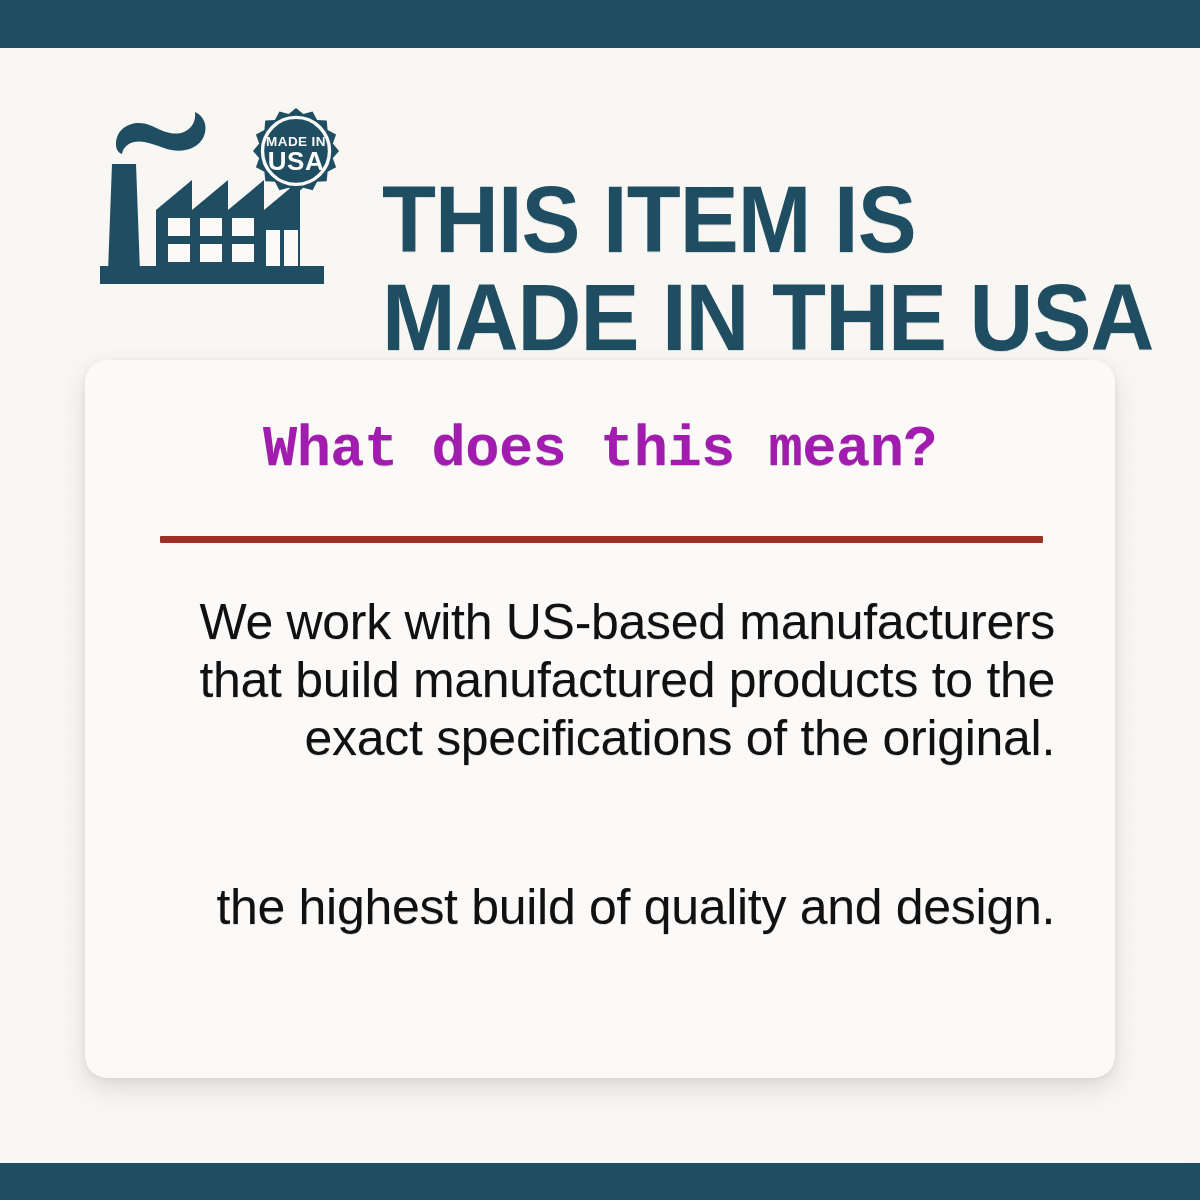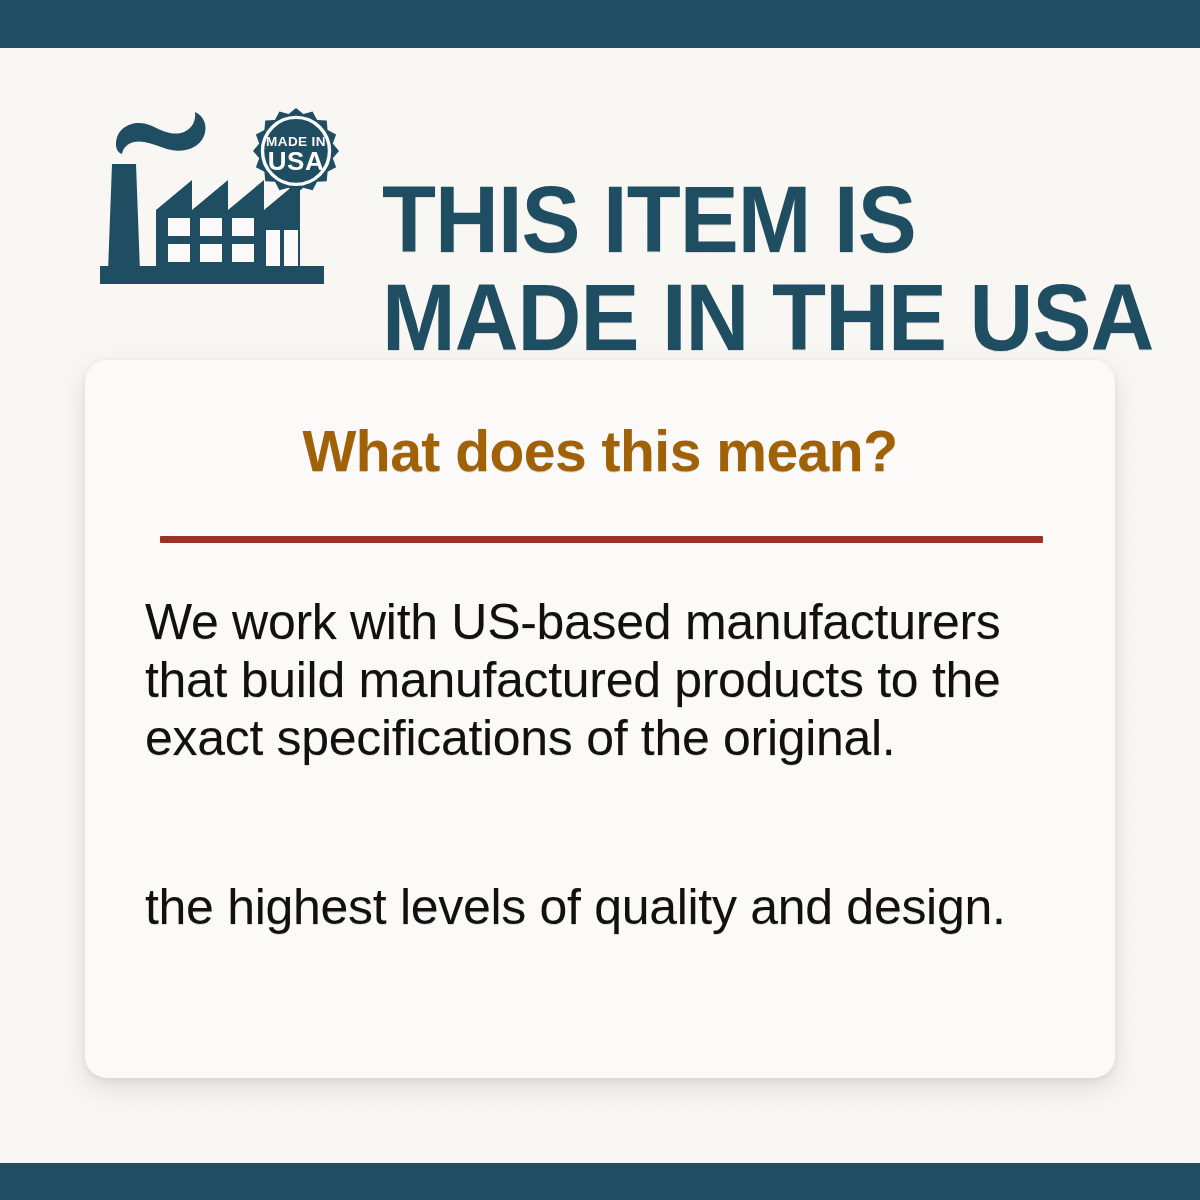--- a/index.html
+++ b/index.html
@@ -93,43 +93,43 @@
       0 2px 6px rgba(60,60,60,.07);
     z-index: 10;
   }
 
   #card-heading {
     position: absolute;
     left: 0;
     top: 58px;
     width: 1030px;
     text-align: center;
-    color: #a16207;
-    font-family: Liberation Sans, sans-serif;
+    color: #a21caf;
+    font-family: Liberation Mono, monospace;
     font-weight: bold;
     font-size: 57px;
     letter-spacing: -.5px;
     text-shadow: 0 1px 0 rgba(0,0,0,.18);
   }
 
   #card-divider {
     position: absolute;
     left: 75px;
     top: 176px;
     width: 883px;
     height: 7px;
     background: #9d3127;
     border-radius: 1px;
   }
 
   .card-para {
     position: absolute;
     left: 60px;
     width: 910px;
-    text-align: left;
+    text-align: right;
     color: #111111;
     font-family: "Liberation Sans Narrow", "Liberation Sans", sans-serif;
     font-size: 50px;
     line-height: 58px;
     letter-spacing: -.3px;
     text-shadow: 0 1px 0 rgba(0,0,0,.12);
   }
   #para-1 { top: 233px; }
   #para-2 { top: 518px; }
   .card-para .pline { display: block; white-space: nowrap; }
@@ -200,18 +200,18 @@
 
     <div id="card-divider"></div>
 
     <div class="card-para" id="para-1">
       <span class="pline">We work with US-based manufacturers</span>
       <span class="pline">that build manufactured products to the</span>
       <span class="pline">exact specifications of the original.</span>
     </div>
 
     <div class="card-para" id="para-2">
-      <span class="pline">the highest levels of quality and design.</span>
+      <span class="pline">the highest build of quality and design.</span>
     </div>
   </div>
 
   <div id="grain"></div>
 </div>
 
 </body></html>

